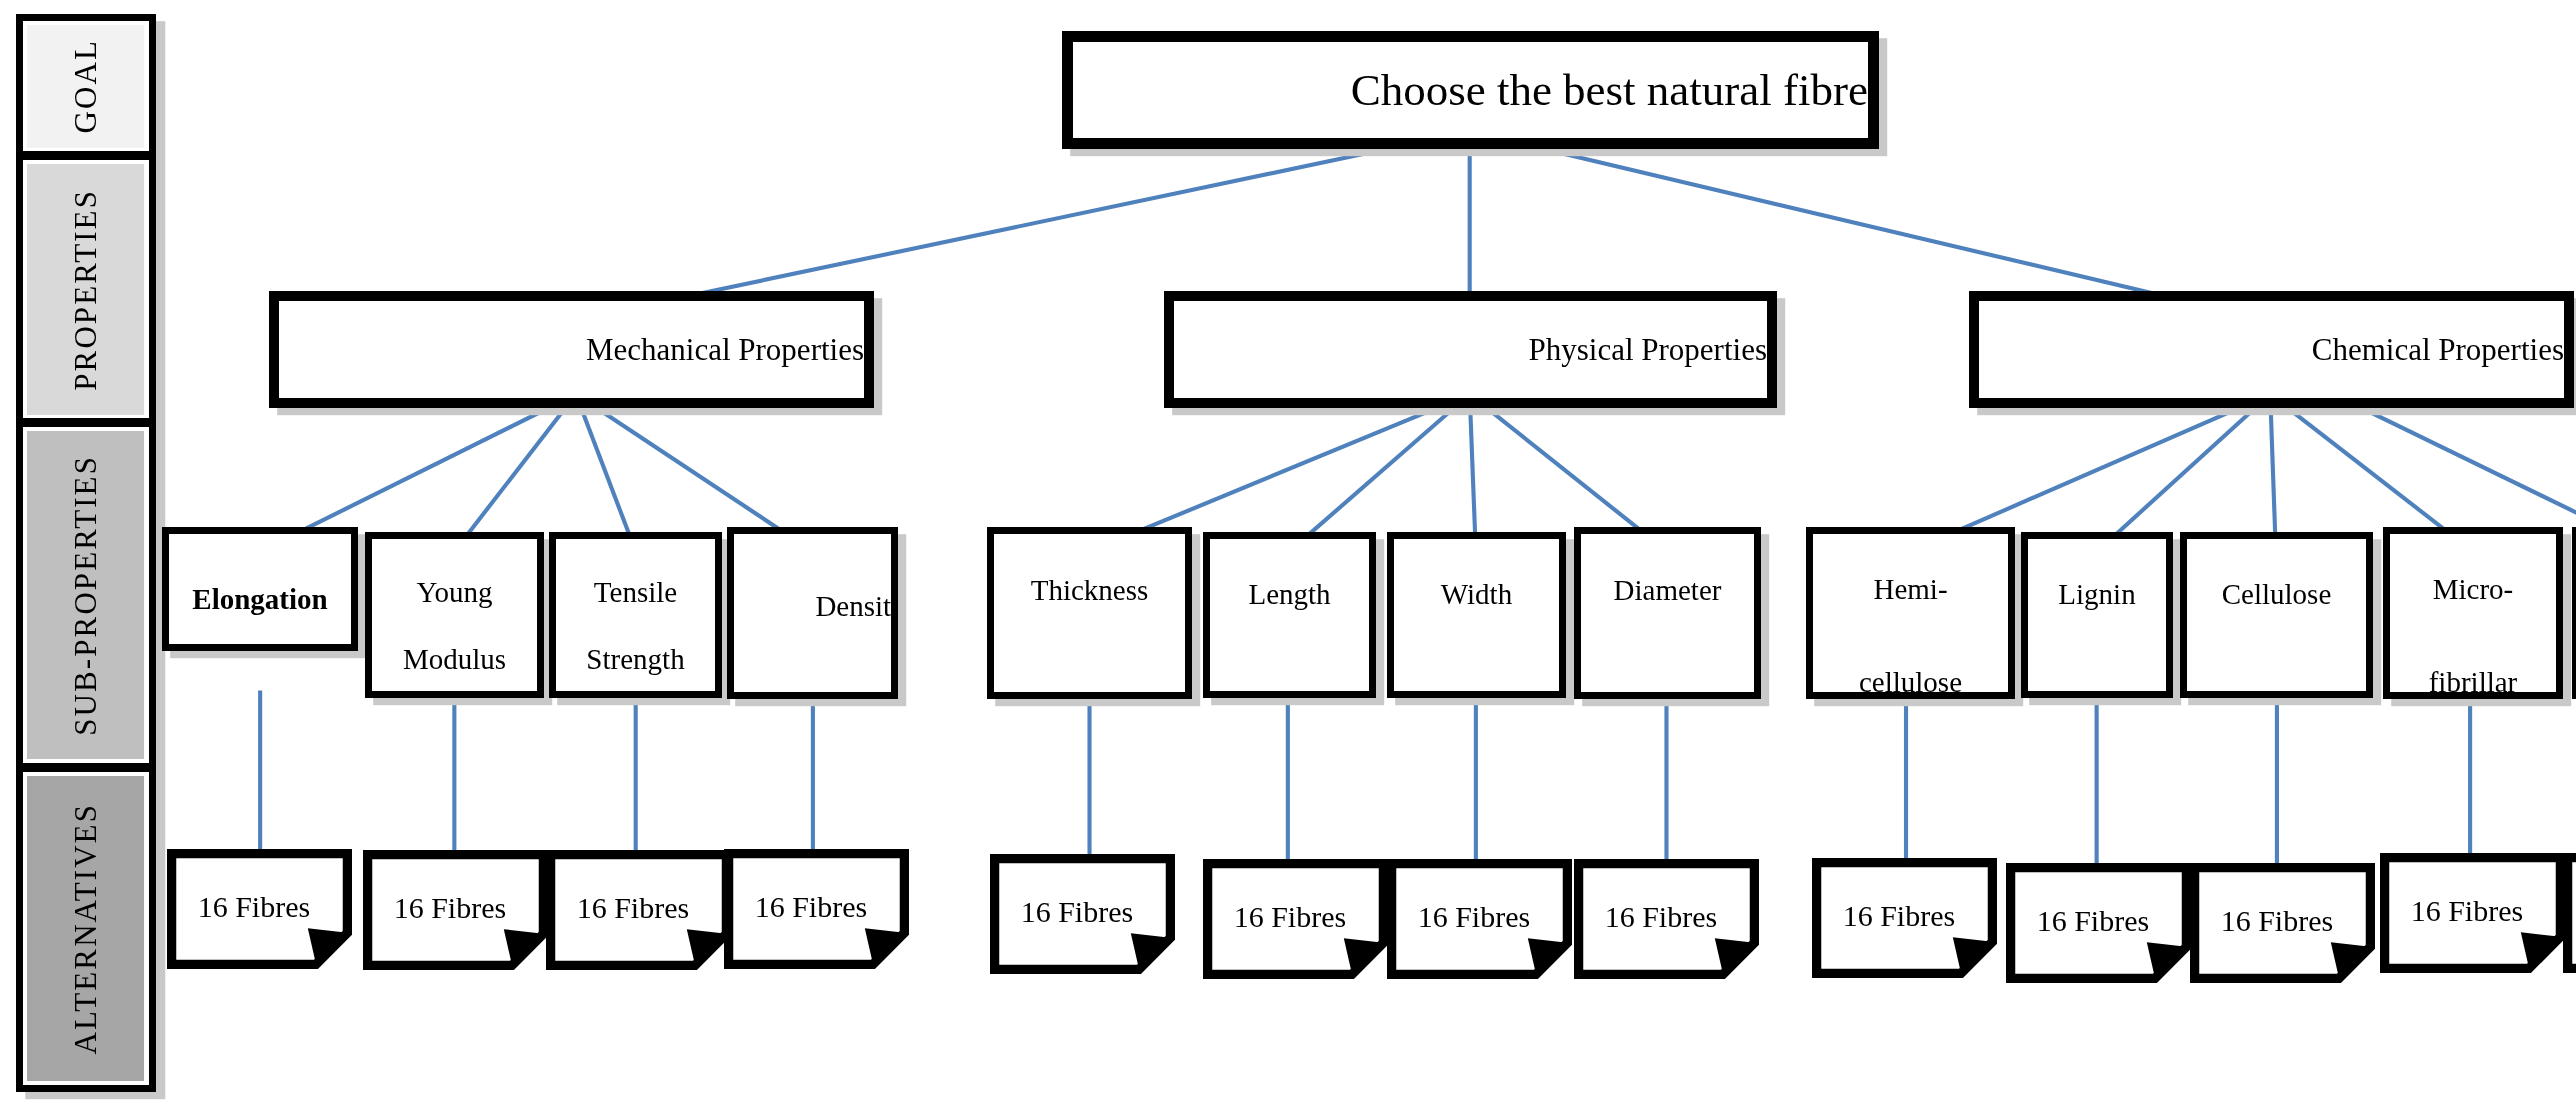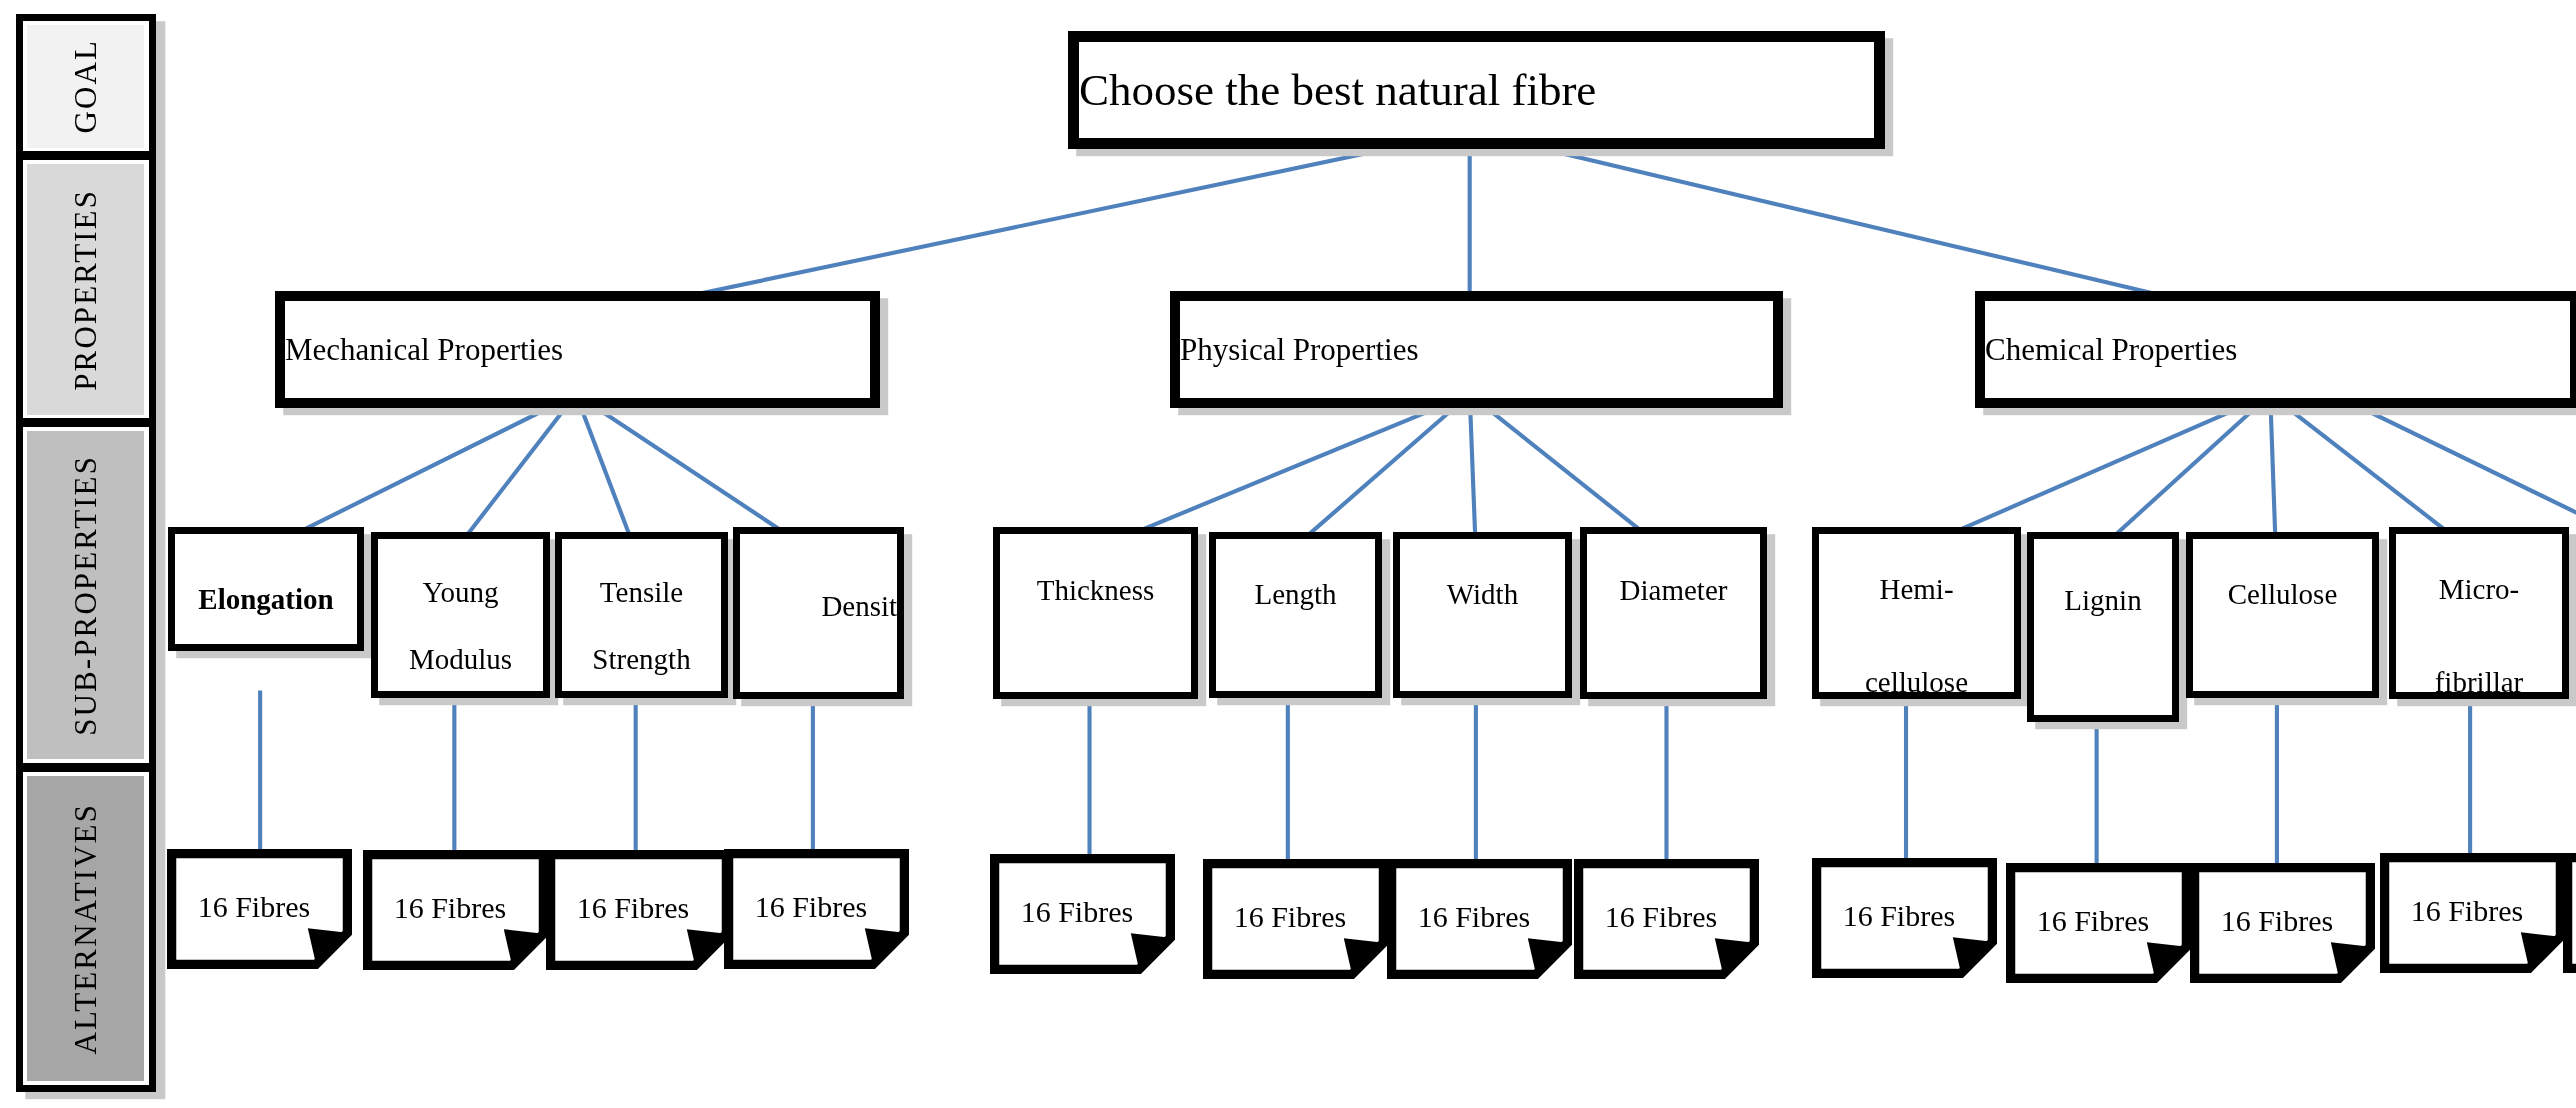--- a/index.html
+++ b/index.html
@@ -70,25 +70,24 @@
     white-space: nowrap;
   }
 
   
   .box {
     position: absolute;
     background: #fff;
     box-sizing: border-box;
     display: flex;
     align-items: center;
-    justify-content: flex-start;
+    justify-content: flex-end;
     text-align: center;
     z-index: 3;
     box-shadow: 8.2px 7.2px 0 var(--shadow-gray, #c9c9c9);
-    margin-left: 6px;
   }
   .goal-box {
     left: 1062px; top: 31px; width: 817px; height: 118px;
     border: 11.3px solid var(--box-border, #000);
     font-size: 45px;
   }
   .prop-box {
     border: 10.3px solid var(--box-border, #000);
     font-size: 31px;
   }
@@ -241,21 +240,21 @@
     <span class="sl p28">Width</span>
   </div>
   <div class="box sub-box" style="left:1574px; top:527px; width:187px; height:172px;">
     <span class="sl p28">Diameter</span>
   </div>
 
   <div class="box sub-box" style="left:1806px; top:527px; width:209px; height:172px;">
     <span class="sl l1">Hemi-</span>
     <span class="sl l2c">cellulose</span>
   </div>
-  <div class="box sub-box" style="left:2021px; top:532px; width:152px; height:190px;">
+  <div class="box sub-box" style="left:2021px; top:532px; width:152px; height:166px;">
     <span class="sl p28">Lignin</span>
   </div>
   <div class="box sub-box" style="left:2180px; top:532px; width:193px; height:166px;">
     <span class="sl p28">Cellulose</span>
   </div>
   <div class="box sub-box" style="left:2383px; top:527px; width:180px; height:172px;">
     <span class="sl l1">Micro-</span>
     <span class="sl l2c">fibrillar</span>
   </div>
   <div class="box sub-box" style="left:2572px; top:527px; width:168px; height:172px;">

